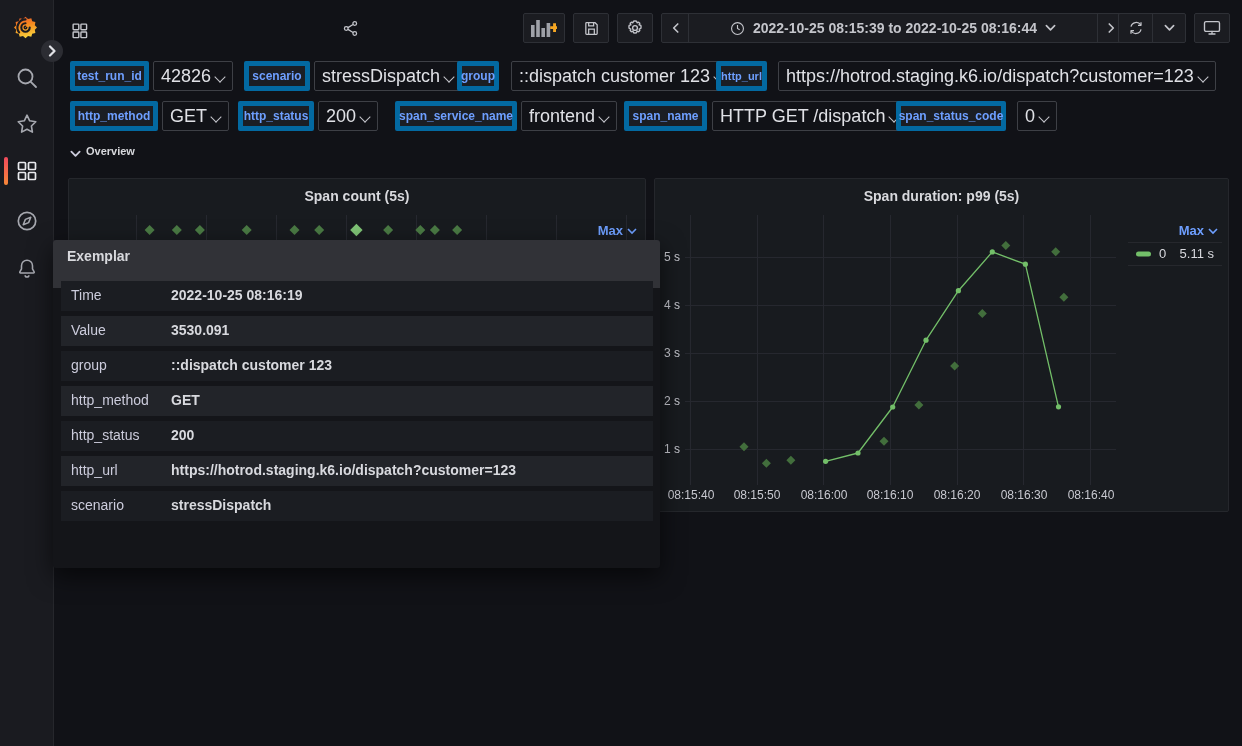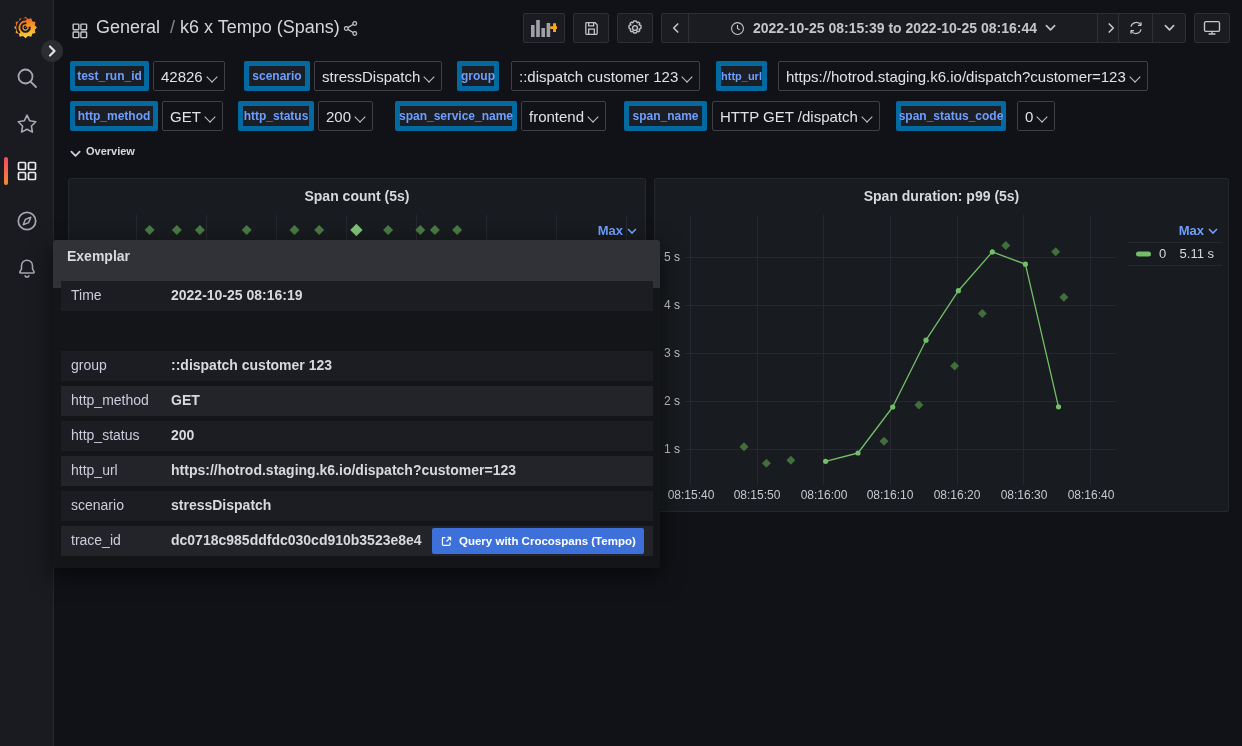--- a/index.html
+++ b/index.html
@@ -12,21 +12,21 @@
   .sideicon { position:absolute; left:13px; width:24px; height:24px; color:#9fa1a8; }
   
   .tbtn { position:absolute; top:13px; height:30px; background:#1b1c21;
     border:1px solid #2e3036; border-radius:2px; display:flex; align-items:center;
     justify-content:center; color:#c4c5cb; }
   
   .vlabel { position:absolute; height:30px; background:#1b1e24; border:5px solid #0369a1;
     border-radius:2px; color:#6e9fff; font-size:12px; font-weight:bold;
     display:flex; align-items:center; justify-content:center; }
   .vval { position:absolute; height:30px; background:#111217; border:1px solid #3e4046;
-    border-radius:2px; color:#e0e1e6; font-size:15px;
+    border-radius:2px; color:#e0e1e6; font-size:18px;
     display:flex; align-items:center; padding:13px 7px; white-space:nowrap; }
   .caret { display:inline-block; width:9px; height:9px; margin-left:5px; position:relative; top:-2px;}
   .caret:before { content:""; position:absolute; left:0; top:3px; width:7px; height:7px;
     border-right:1.6px solid #c4c5cb; border-bottom:1.6px solid #c4c5cb;
     transform:rotate(45deg); }
   .panel { position:absolute; background:#181b1f; border:1px solid #25272c; border-radius:2px; }
   .ptitle { position:absolute; width:100%; text-align:center; top:9px; font-size:14px;
     font-weight:bold; color:#d8d9dd; }
   
   #tooltip { left:53px; top:240px; width:607px; height:328px; background:#141519;
@@ -101,21 +101,20 @@
   </div>
 
   <div class="abs" id="topbar" style="left:54px;top:0;width:1188px;height:56px;">
 
     <svg class="abs" style="left:17px;top:22px;" width="17" height="17" viewBox="0 0 24 24">
       <rect x="3" y="3" width="8" height="8" rx="1" fill="none" stroke="#c4c5cb" stroke-width="2"></rect>
       <rect x="14" y="3" width="8" height="8" rx="1" fill="none" stroke="#c4c5cb" stroke-width="2"></rect>
       <rect x="3" y="14" width="8" height="8" rx="1" fill="none" stroke="#c4c5cb" stroke-width="2"></rect>
       <rect x="14" y="14" width="8" height="8" rx="1" fill="none" stroke="#c4c5cb" stroke-width="2"></rect>
     </svg>
-    <div class="abs" style="left:42px;top:17px;font-size:18px;color:#d5d6db;white-space:nowrap;">General&nbsp; <span style="color:#85878d;">/</span> k6 x Tempo (Spans)</div>
 
     <svg class="abs" style="left:288px;top:20px;" width="17" height="17" viewBox="0 0 24 24" fill="none" stroke="#c4c5cb" stroke-width="1.8">
       <circle cx="18" cy="5" r="2.6"></circle>
         <circle cx="6" cy="12" r="2.6"></circle>
         <circle cx="18" cy="19" r="2.6"></circle>
       <path d="M8.4 10.7 L15.6 6.4 M8.4 13.3 L15.6 17.6"></path>
     </svg>
 
     <div class="tbtn" style="left:469px;width:42px;">
       <svg width="26" height="18" viewBox="0 0 26 18">
@@ -310,46 +309,39 @@
   </div>
 
   <div class="abs" id="tooltip">
     <div class="hdr">
         <span>Exemplar</span>
       </div>
     <div class="trow odd" style="top:41px;">
         <span class="k">Time</span>
         <span class="v">2022-10-25 08:16:19</span>
       </div>
+    <div class="trow even" style="top:76px;">
+        <span class="k">Value</span>
+        <span class="v">3530.091</span>
+      </div>
     <div class="trow odd" style="top:111px;">
         <span class="k">group</span>
         <span class="v">::dispatch customer 123</span>
       </div>
     <div class="trow even" style="top:146px;">
         <span class="k">http_method</span>
         <span class="v">GET</span>
       </div>
     <div class="trow odd" style="top:181px;">
         <span class="k">http_status</span>
         <span class="v">200</span>
       </div>
     <div class="trow even" style="top:216px;">
         <span class="k">http_url</span>
         <span class="v">https://hotrod.staging.k6.io/dispatch?customer=123</span>
       </div>
     <div class="trow odd" style="top:251px;">
         <span class="k">scenario</span>
         <span class="v">stressDispatch</span>
       </div>
-    <div class="trow even" style="top:286px;">
-        <span class="k">trace_id</span>
-        <span class="v">dc0718c985ddfdc030cd910b3523e8e4</span>
-      <div id="qbtn">
-        <svg width="13" height="13" viewBox="0 0 24 24" fill="none" stroke="#fff" stroke-width="2.2" style="margin-right:6px;">
-          <path d="M10 5 H6 a1.5 1.5 0 0 0 -1.5 1.5 v11 a1.5 1.5 0 0 0 1.5 1.5 h11 a1.5 1.5 0 0 0 1.5 -1.5 V14"></path>
-          <path d="M14 4.5 h5.5 v5.5 M19 5 l-7 7"></path>
-        </svg>
-        <span style="font-size:11.5px;font-weight:bold;">Query with Crocospans (Tempo)</span>
-      </div>
-    </div>
   </div>
 
 </div>
 
 </body></html>

